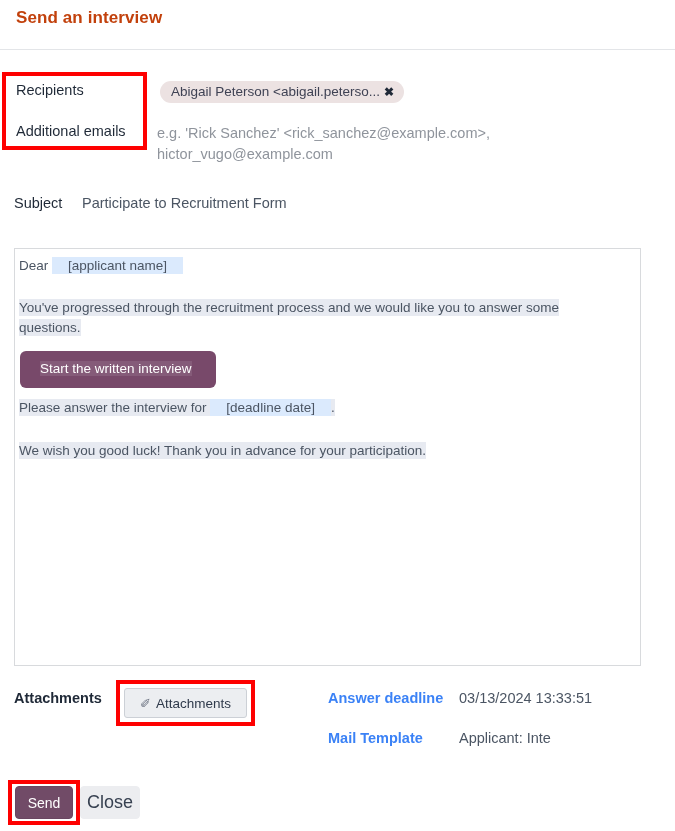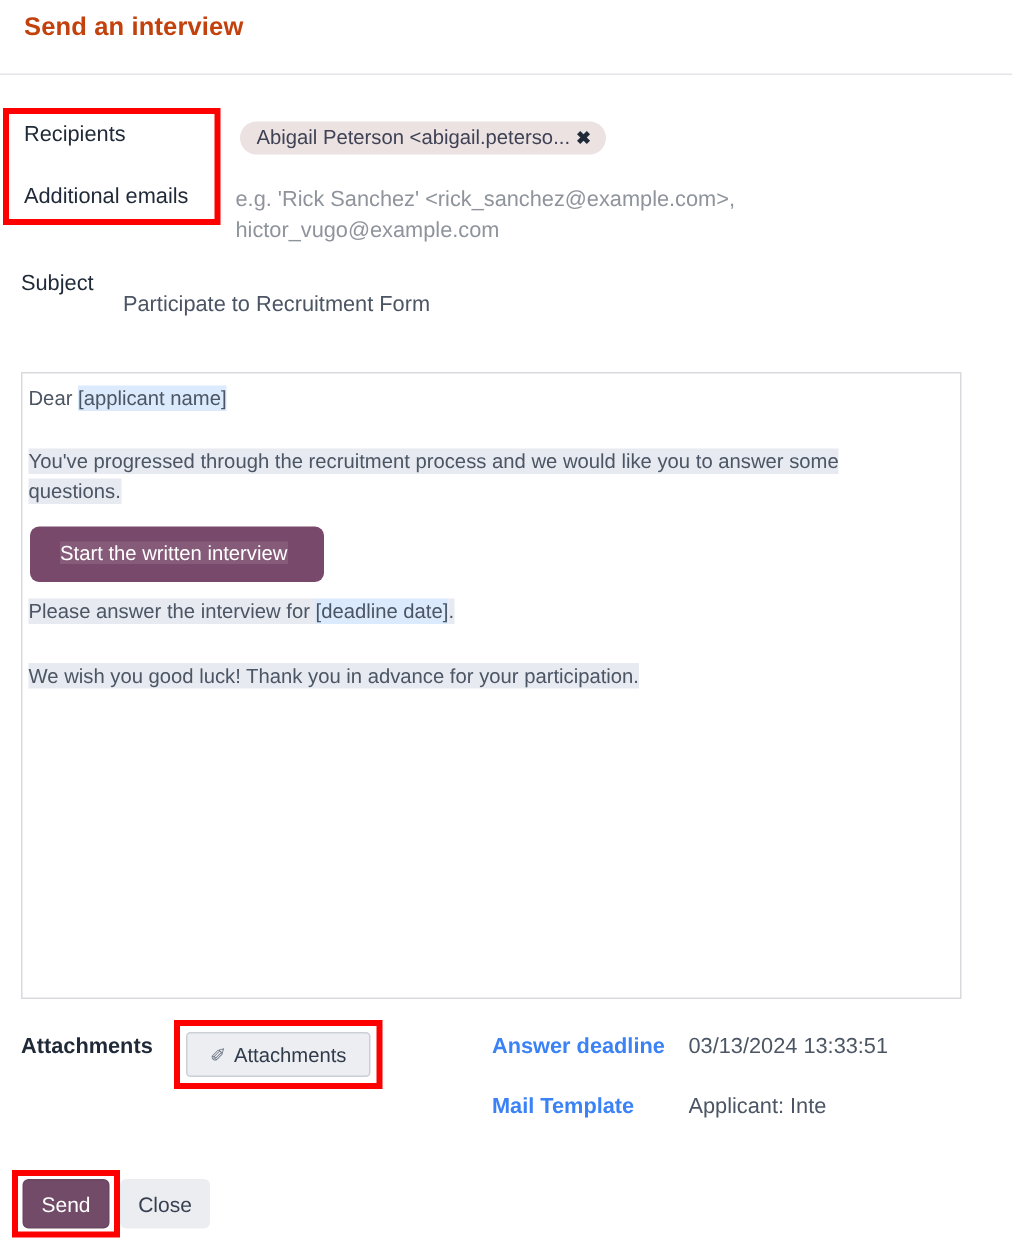--- a/index.html
+++ b/index.html
@@ -85,21 +85,21 @@
     position: absolute;
     left: 157px;
     top: 123px;
     font-size: 14.5px;
     color: #8f949c;
     line-height: 21px;
     width: 400px;
   }
 
   
-  #subject-row { left: 14px; top: 181px; align-items: flex-end; }
+  #subject-row { left: 14px; top: 195px; align-items: flex-end; }
   .subject-value {
     position: absolute;
     left: 82px;
     top: 195px;
     font-size: 14.5px;
     color: #4b5563;
   }
 
   
   .body-box {
@@ -114,21 +114,21 @@
     padding: 8px 8px;
   }
 
   .mail-line {
     font-size: 13.5px;
     color: #4b5563;
     line-height: 20px;
   }
   .hl-blue {
     background: #dbeafd;
-    padding: 1px 0;
+    padding: 1px 16px;
   }
   .hl-gray {
     background: #e7eaf1;
     padding: 1px 0;
     box-decoration-break: clone;
     -webkit-box-decoration-break: clone;
   }
 
   .mail-p1 { position: absolute; left: 19px; top: 256px; }
   .mail-p2 { position: absolute; left: 19px; top: 298px; width: 580px; }
@@ -223,21 +223,21 @@
   .btn-close {
     position: absolute;
     left: 80px;
     top: 786px;
     width: 60px;
     height: 33px;
     background: #ecedf0;
     color: #374151;
     border: 1px solid #ecedf0;
     border-radius: 4px;
-    font-size: 14px;
+    font-size: 18px;
     display: flex;
     align-items: center;
     justify-content: center;
     cursor: pointer;
     box-sizing: border-box;
   }
 
   
   .annot {
     position: absolute;

